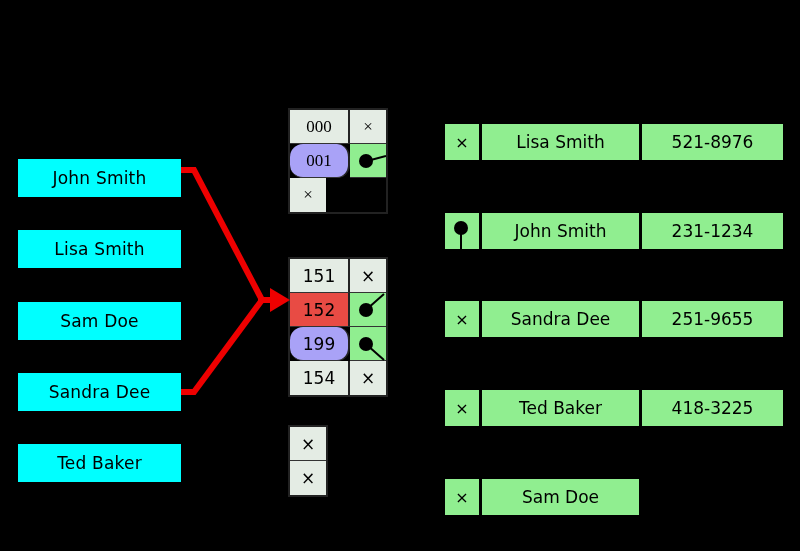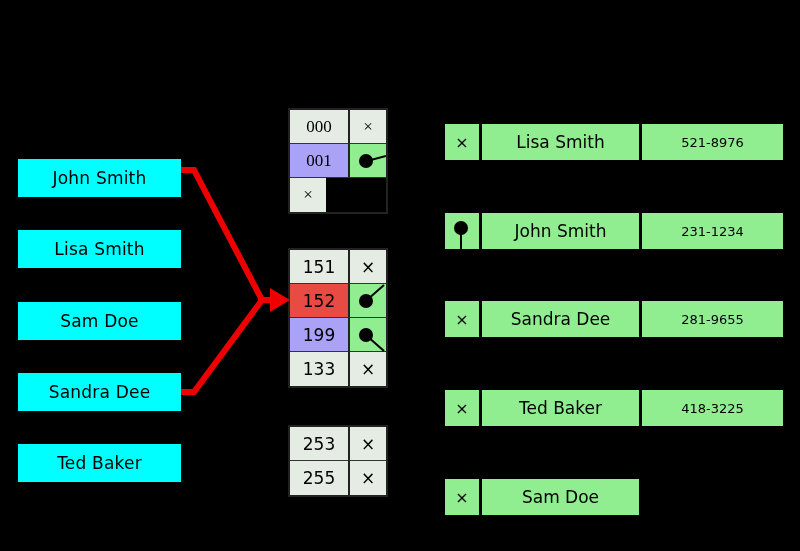--- a/index.html
+++ b/index.html
@@ -57,21 +57,21 @@
     display: flex;
     align-items: center;
     justify-content: center;
     font-size: 17px;
     border-bottom: 1px solid #333333;
     border-right: 2px solid #222222;
     box-sizing: border-box;
   }
   .bucket-row:last-child .bucket-index,
   .bucket-row:last-child .bucket-slot { border-bottom: none; }
-  .bucket-index.hl-purple { background: #a9a2f7; }
+  .bucket-index.hl-purple { background: #a9a2f7; border-radius: 13px; }
   .bucket-index.hl-red { background: #e84b44; }
   .bucket-slot {
     width: 36px;
     background: #e4ece4;
     display: flex;
     align-items: center;
     justify-content: center;
     font-size: 17px;
     color: #000000;
     border-bottom: 1px solid #333333;
@@ -116,21 +116,21 @@
     color: #000;
     margin-left: 3px;
     box-sizing: border-box;
   }
   .rec-phone {
     width: 141px;
     background: #90ee90;
     display: flex;
     align-items: center;
     justify-content: center;
-    font-size: 13px;
+    font-size: 17px;
     color: #000;
     margin-left: 3px;
     box-sizing: border-box;
   }
 
   
   #arrows {
     position: absolute;
     left: 0; top: 0;
     width: 800px; height: 551px;
@@ -176,21 +176,21 @@
         </span>
       </div>
     </div>
     <div class="bucket-row">
       <div class="bucket-slot">
         <span>×</span>
       </div>
     </div>
   </div>
 
-  <div class="bucket-group" style="top:248px;">
+  <div class="bucket-group" style="top:257px;">
     <div class="bucket-row">
       <div class="bucket-index">151</div>
       <div class="bucket-slot">
         <span>×</span>
       </div>
     </div>
     <div class="bucket-row">
       <div class="bucket-index hl-red">152</div>
       <div class="bucket-slot filled">
         <span class="ptr">
@@ -206,36 +206,34 @@
       <div class="bucket-slot filled">
         <span class="ptr">
           <svg width="36" height="34" viewBox="0 0 36 34">
             <line x1="17" y1="18" x2="34" y2="33" stroke="#000" stroke-width="2"></line>
             <circle cx="16" cy="17" r="7" fill="#000"></circle>
           </svg>
         </span>
       </div>
     </div>
     <div class="bucket-row">
-      <div class="bucket-index">133</div>
+      <div class="bucket-index">154</div>
       <div class="bucket-slot">
         <span>×</span>
       </div>
     </div>
   </div>
 
   <div class="bucket-group" style="top:425px;">
     <div class="bucket-row">
-      <div class="bucket-index">253</div>
-      <div class="bucket-slot">
-        <span>×</span>
-      </div>
-    </div>
-    <div class="bucket-row">
-      <div class="bucket-index">255</div>
+      <div class="bucket-slot">
+        <span>×</span>
+      </div>
+    </div>
+    <div class="bucket-row">
       <div class="bucket-slot">
         <span>×</span>
       </div>
     </div>
   </div>
 
   <div class="record" style="left:445px; top:124px;">
     <div class="rec-ptr">
       <span>×</span>
     </div>
@@ -254,21 +252,21 @@
     </div>
     <div class="rec-name">John Smith</div>
     <div class="rec-phone">231-1234</div>
   </div>
 
   <div class="record" style="left:445px; top:301px;">
     <div class="rec-ptr">
       <span>×</span>
     </div>
     <div class="rec-name">Sandra Dee</div>
-    <div class="rec-phone">281-9655</div>
+    <div class="rec-phone">251-9655</div>
   </div>
 
   <div class="record" style="left:445px; top:390px;">
     <div class="rec-ptr">
       <span>×</span>
     </div>
     <div class="rec-name">Ted Baker</div>
     <div class="rec-phone">418-3225</div>
   </div>
 

